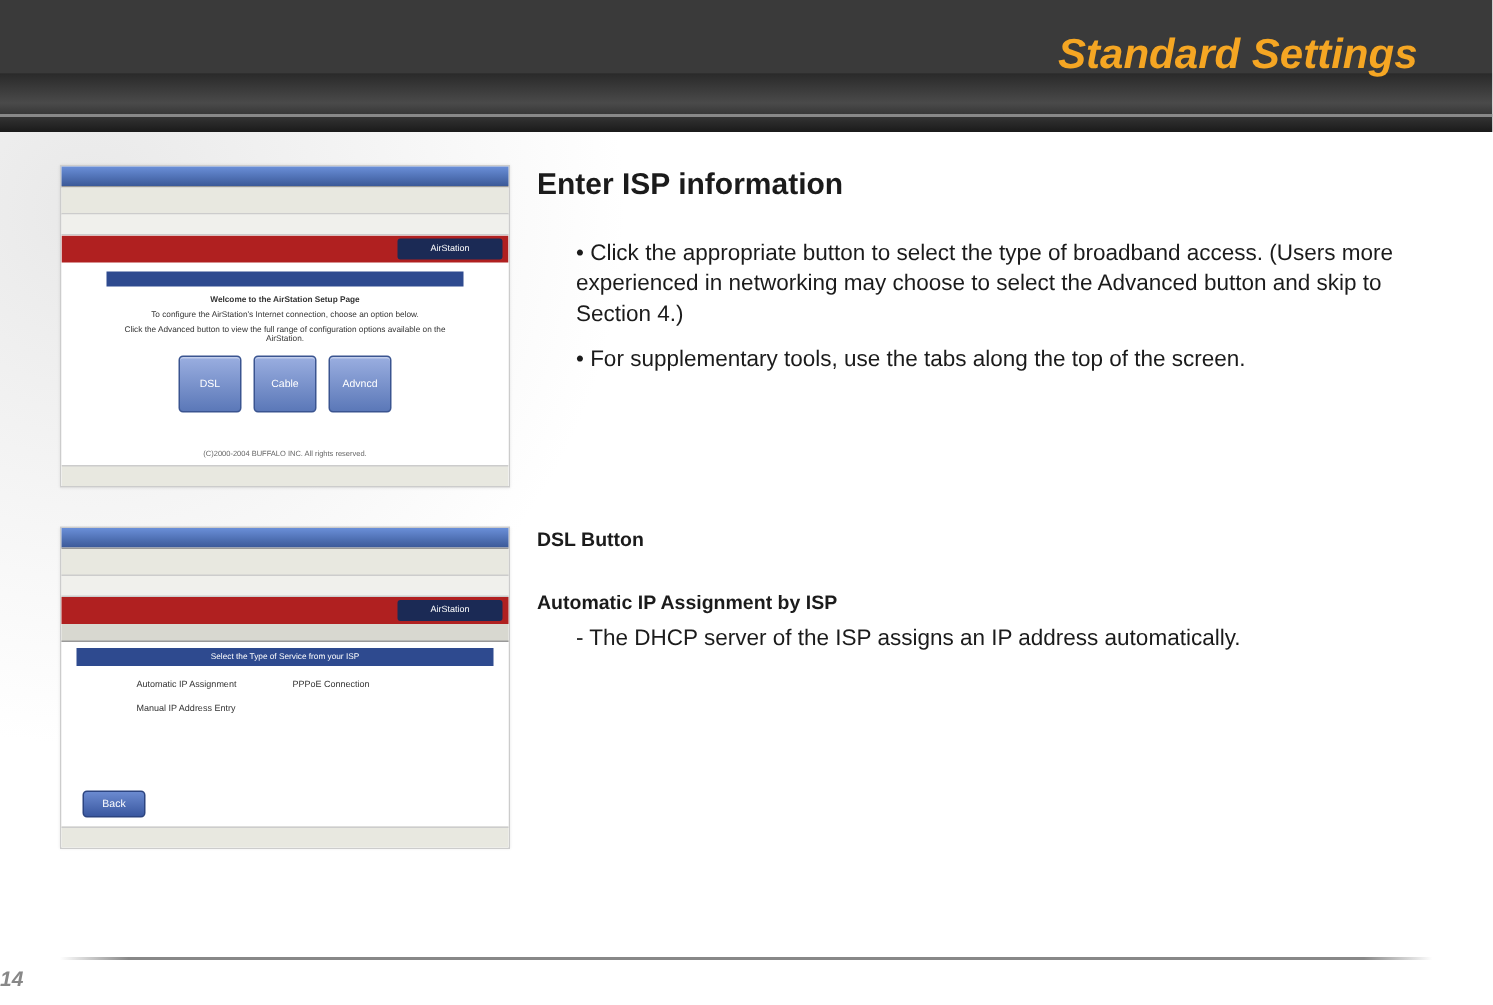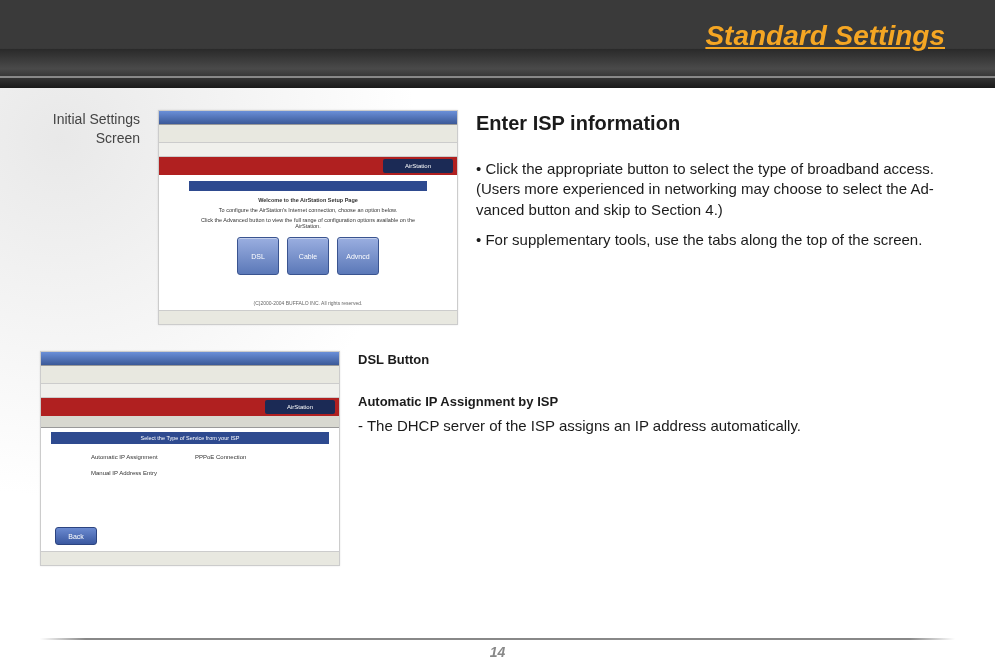--- a/index.html
+++ b/index.html
@@ -19,21 +19,20 @@
     position: relative;
   }
   .header-title {
     position: absolute;
     top: 20px;
     right: 50px;
     font-size: 28px;
     font-style: italic;
     font-weight: bold;
     color: #f5a623;
-    text-decoration: underline;
   }
   .header-divider {
     position: absolute;
     bottom: 10px;
     left: 0;
     width: 100%;
     height: 2px;
     background: #888;
   }
   .content {
@@ -69,20 +68,21 @@
     font-weight: bold;
     margin-bottom: 22px;
   }
   .text-col h3 {
     font-size: 13px;
     font-weight: bold;
     margin-bottom: 6px;
   }
   .text-col p {
     margin-bottom: 10px;
+    margin-left: 26px;
   }
 
   
   .scr {
     width: 300px;
     height: 215px;
     border: 1px solid #ccc;
     background: #fff;
     position: relative;
     box-shadow: 0 0 2px rgba(0,0,0,0.1);
@@ -214,21 +214,20 @@
     bottom: 10px;
     left: 0;
     width: 100%;
   }
   .footer-line {
     height: 2px;
     background: linear-gradient(to right, #fff 0%, #888 5%, #888 95%, #fff 100%);
     margin: 0 40px 4px 40px;
   }
   .page-num {
-    text-align: center;
     font-size: 14px;
     font-style: italic;
     font-weight: bold;
     color: #888;
   }
   
   .radial-bg {
     position: absolute;
     left: -120px;
     top: -40px;
@@ -245,21 +244,20 @@
 <div class="radial-bg"></div>
 
 <div class="header-band">
   <div class="header-title">Standard Settings</div>
   <div class="header-divider"></div>
 </div>
 
 <div class="content">
 
   <div class="row">
-    <div class="caption-col">Initial Settings Screen</div>
     <div class="thumb-col">
       <div class="scr">
         <div class="titlebar"></div>
         <div class="toolbar"></div>
         <div class="addrbar"></div>
         <div class="body1">
           <div class="brandbar">
             <div class="brandspot">AirStation</div>
           </div>
           <div class="intro">

